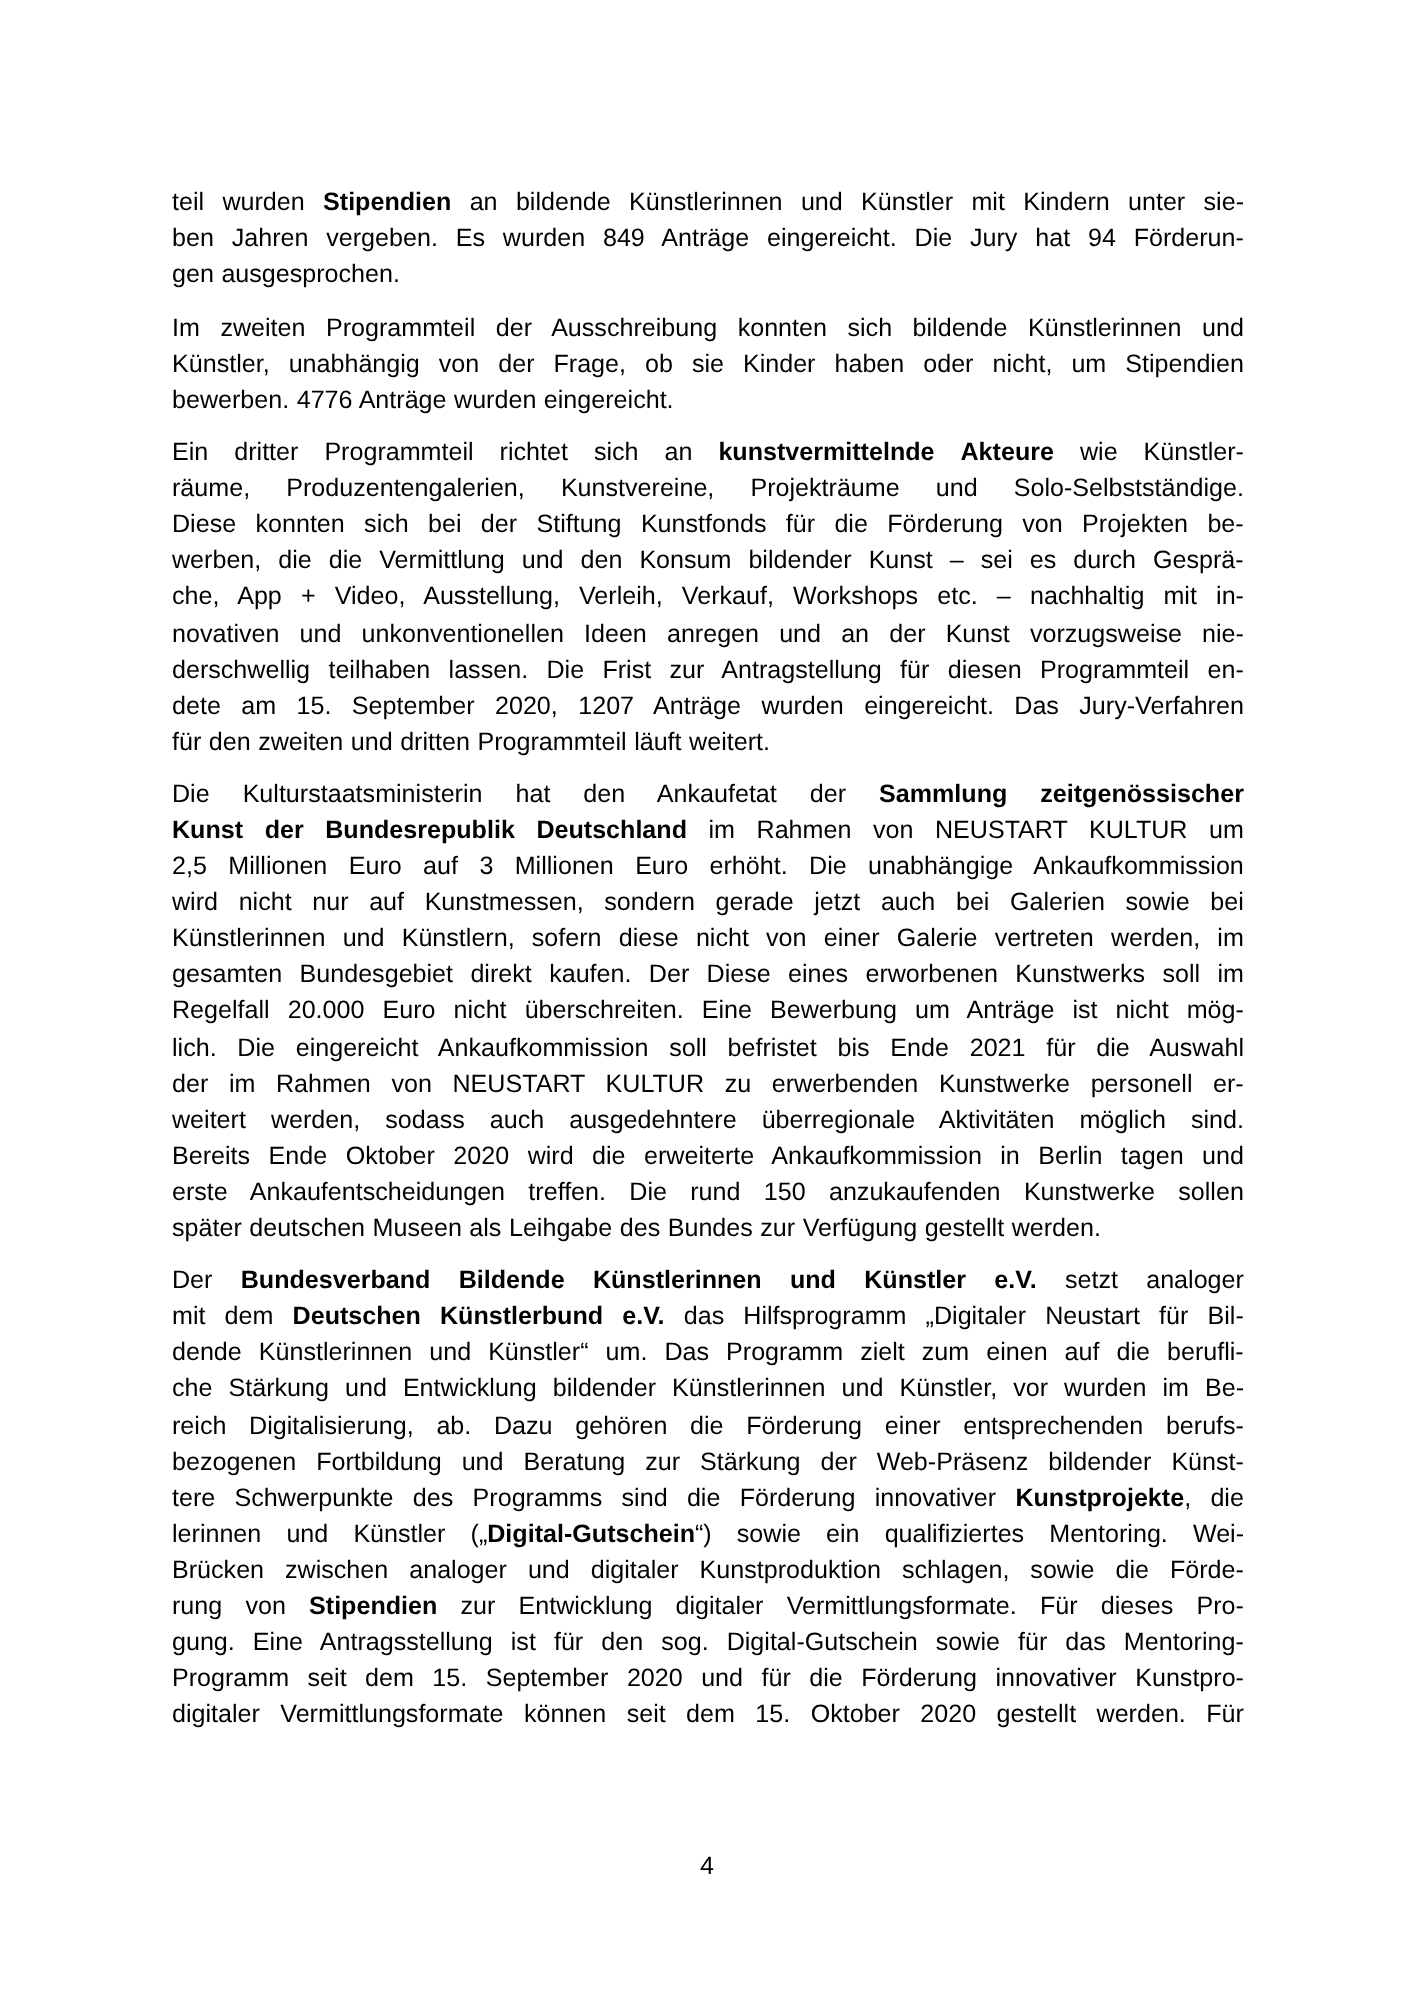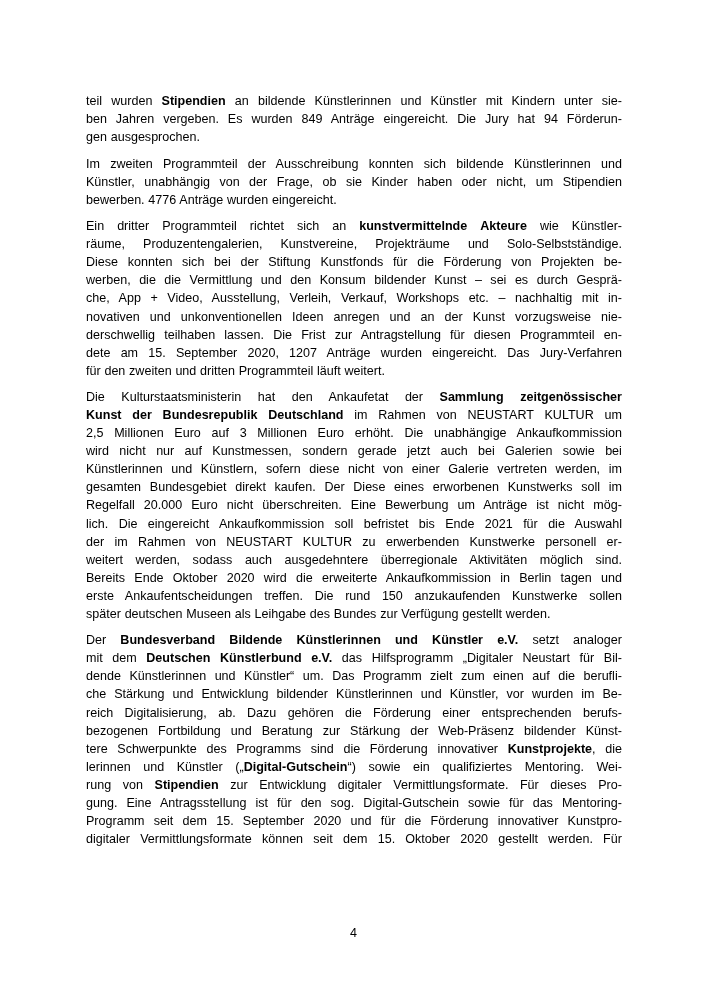--- a/index.html
+++ b/index.html
@@ -111,20 +111,21 @@
       </p>
       <p class="para">
         <span class="line"><span class="w">Der</span> <b class="w">Bundesverband</b> <b class="w">Bildende</b> <b class="w">Künstlerinnen</b> <b class="w">und</b> <b class="w">Künstler</b> <b class="w">e.V.</b> <span class="w">setzt</span> <span class="w">analoger</span></span>
         <span class="line"><span class="w">mit</span> <span class="w">dem</span> <b class="w">Deutschen</b> <b class="w">Künstlerbund</b> <b class="w">e.V.</b> <span class="w">das</span> <span class="w">Hilfsprogramm</span> <span class="w">„Digitaler</span> <span class="w">Neustart</span> <span class="w">für</span> <span class="w">Bil-</span></span>
         <span class="line"><span class="w">dende</span> <span class="w">Künstlerinnen</span> <span class="w">und</span> <span class="w">Künstler“</span> <span class="w">um.</span> <span class="w">Das</span> <span class="w">Programm</span> <span class="w">zielt</span> <span class="w">zum</span> <span class="w">einen</span> <span class="w">auf</span> <span class="w">die</span> <span class="w">berufli-</span></span>
         <span class="line"><span class="w">che</span> <span class="w">Stärkung</span> <span class="w">und</span> <span class="w">Entwicklung</span> <span class="w">bildender</span> <span class="w">Künstlerinnen</span> <span class="w">und</span> <span class="w">Künstler,</span> <span class="w">vor</span> <span class="w">wurden</span> <span class="w">im</span> <span class="w">Be-</span></span>
         <span class="line"><span class="w">reich</span> <span class="w">Digitalisierung,</span> <span class="w">ab.</span> <span class="w">Dazu</span> <span class="w">gehören</span> <span class="w">die</span> <span class="w">Förderung</span> <span class="w">einer</span> <span class="w">entsprechenden</span> <span class="w">berufs-</span></span>
         <span class="line"><span class="w">bezogenen</span> <span class="w">Fortbildung</span> <span class="w">und</span> <span class="w">Beratung</span> <span class="w">zur</span> <span class="w">Stärkung</span> <span class="w">der</span> <span class="w">Web-Präsenz</span> <span class="w">bildender</span> <span class="w">Künst-</span></span>
         <span class="line"><span class="w">tere</span> <span class="w">Schwerpunkte</span> <span class="w">des</span> <span class="w">Programms</span> <span class="w">sind</span> <span class="w">die</span> <span class="w">Förderung</span> <span class="w">innovativer</span> <b class="w">Kunstprojekte</b><span class="w">,</span> <span class="w">die</span></span>
         <span class="line"><span class="w">lerinnen</span> <span class="w">und</span> <span class="w">Künstler</span> <span class="w">(„</span><b class="w">Digital-Gutschein</b><span class="w">“)</span> <span class="w">sowie</span> <span class="w">ein</span> <span class="w">qualifiziertes</span> <span class="w">Mentoring.</span> <span class="w">Wei-</span></span>
+        <span class="line"><span class="w">Brücken</span> <span class="w">zwischen</span> <span class="w">analoger</span> <span class="w">und</span> <span class="w">digitaler</span> <span class="w">Kunstproduktion</span> <span class="w">schlagen,</span> <span class="w">sowie</span> <span class="w">die</span> <span class="w">Förde-</span></span>
         <span class="line"><span class="w">rung</span> <span class="w">von</span> <b class="w">Stipendien</b> <span class="w">zur</span> <span class="w">Entwicklung</span> <span class="w">digitaler</span> <span class="w">Vermittlungsformate.</span> <span class="w">Für</span> <span class="w">dieses</span> <span class="w">Pro-</span></span>
         <span class="line"><span class="w">gung.</span> <span class="w">Eine</span> <span class="w">Antragsstellung</span> <span class="w">ist</span> <span class="w">für</span> <span class="w">den</span> <span class="w">sog.</span> <span class="w">Digital-Gutschein</span> <span class="w">sowie</span> <span class="w">für</span> <span class="w">das</span> <span class="w">Mentoring-</span></span>
         <span class="line"><span class="w">Programm</span> <span class="w">seit</span> <span class="w">dem</span> <span class="w">15.</span> <span class="w">September</span> <span class="w">2020</span> <span class="w">und</span> <span class="w">für</span> <span class="w">die</span> <span class="w">Förderung</span> <span class="w">innovativer</span> <span class="w">Kunstpro-</span></span>
         <span class="line"><span class="w">digitaler</span> <span class="w">Vermittlungsformate</span> <span class="w">können</span> <span class="w">seit</span> <span class="w">dem</span> <span class="w">15.</span> <span class="w">Oktober</span> <span class="w">2020</span> <span class="w">gestellt</span> <span class="w">werden.</span> <span class="w">Für</span></span>
       </p>
     </div>
   <div class="pagenum">4</div>
 </div>
 
 </body></html>

